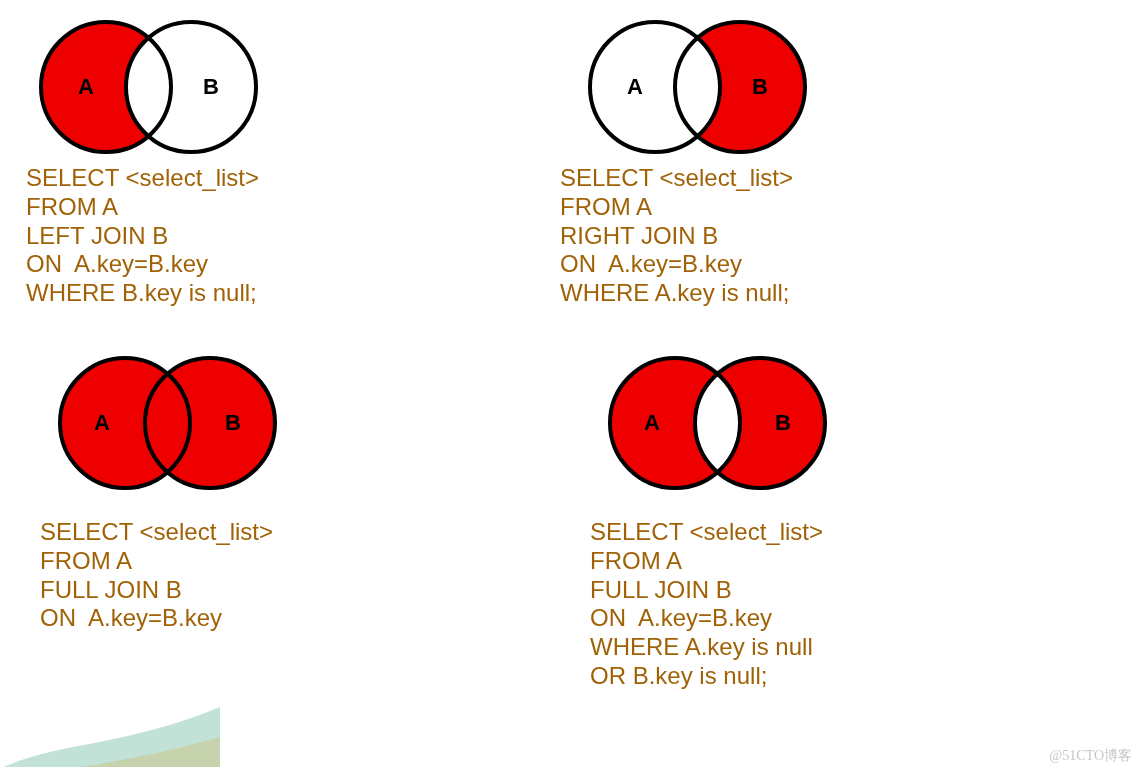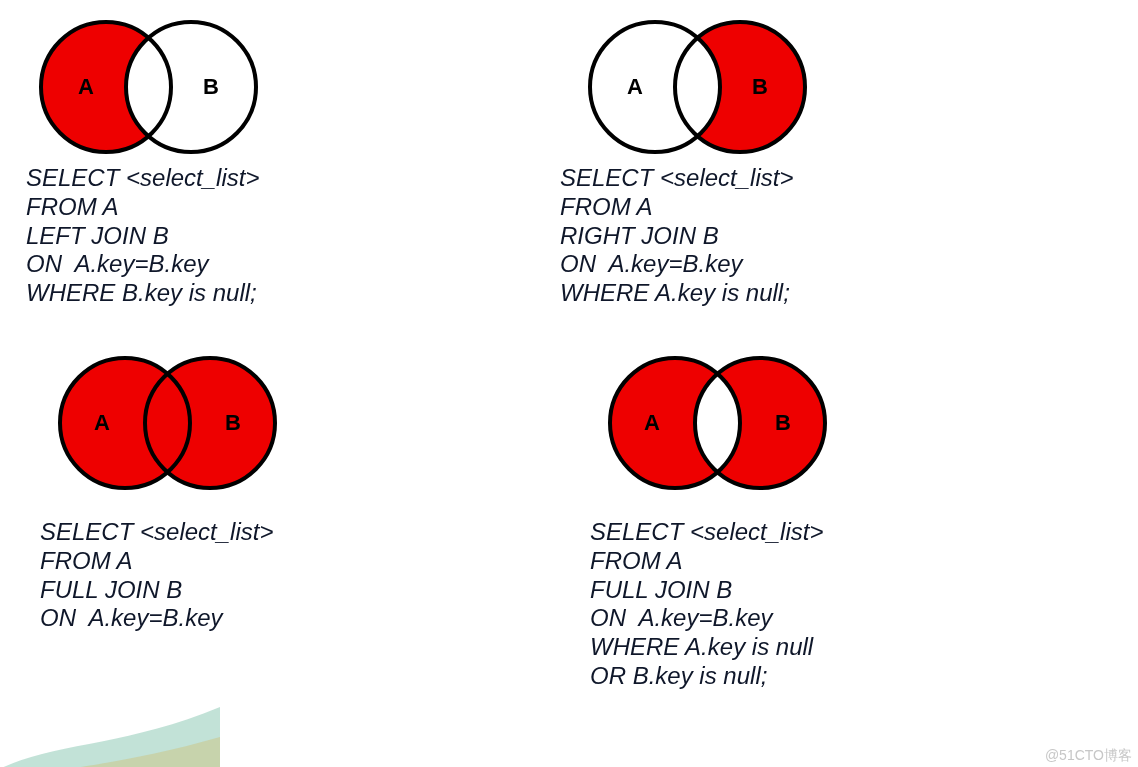--- a/index.html
+++ b/index.html
@@ -14,37 +14,36 @@
   }
   .panel {
     position: absolute;
   }
   .venn {
     display: block;
   }
   .sql {
     font-size: 24px;
     line-height: 1.2;
-    color: #0f172a;
+    color: #a16207;
     white-space: pre;
     margin-top: 2px;
-    font-style: italic;
   }
   .label {
     font-weight: bold;
     font-size: 22px;
     fill: #000;
   }
   .watermark {
     position: absolute;
     right: 6px;
     bottom: 2px;
     color: #c7c7c7;
     font-size: 14px;
-    font-family: Liberation Sans, sans-serif;
+    font-family: Liberation Serif, serif;
   }
   
   .deco {
     position: absolute;
     left: -40px;
     bottom: -30px;
     width: 260px;
     height: 120px;
     pointer-events: none;
   }

